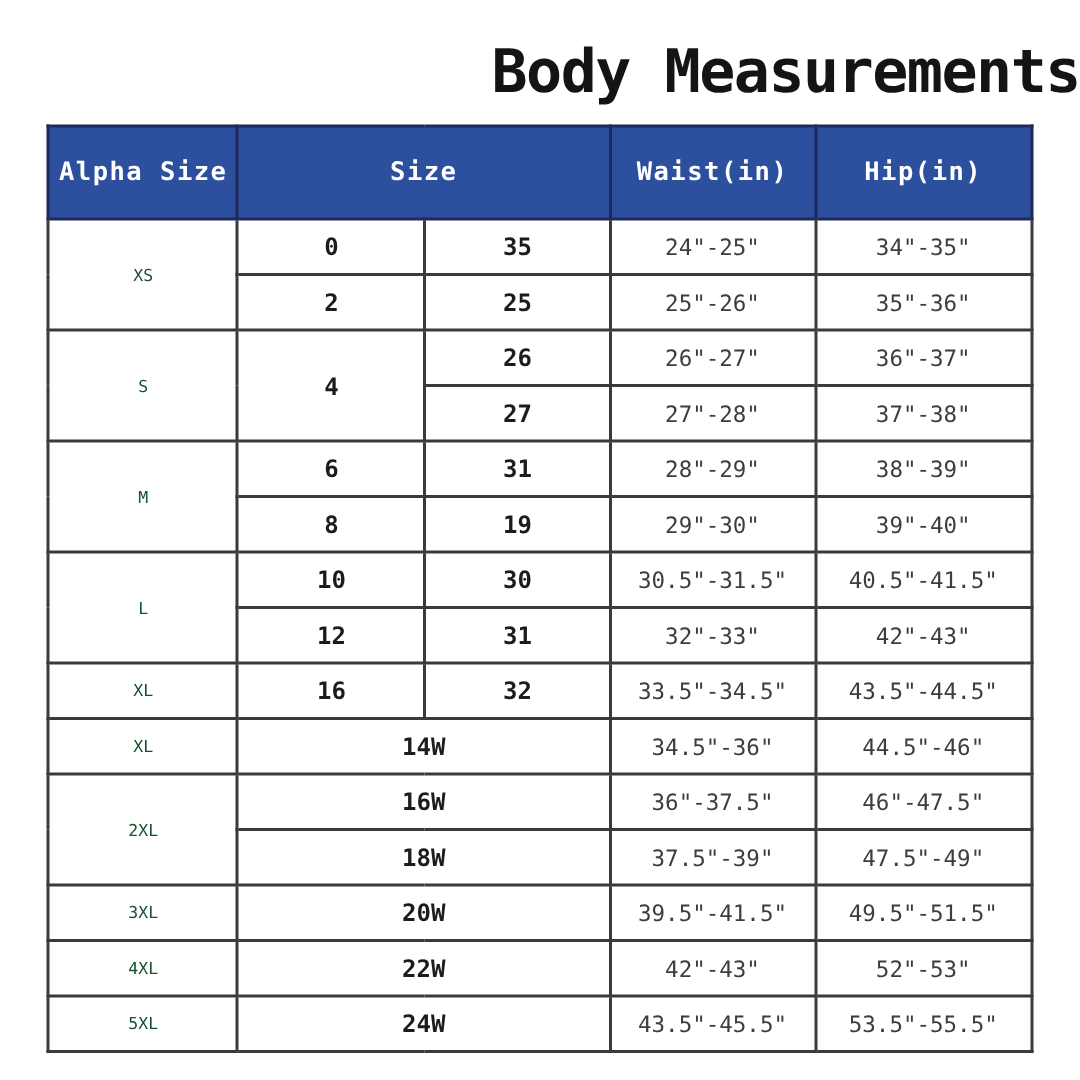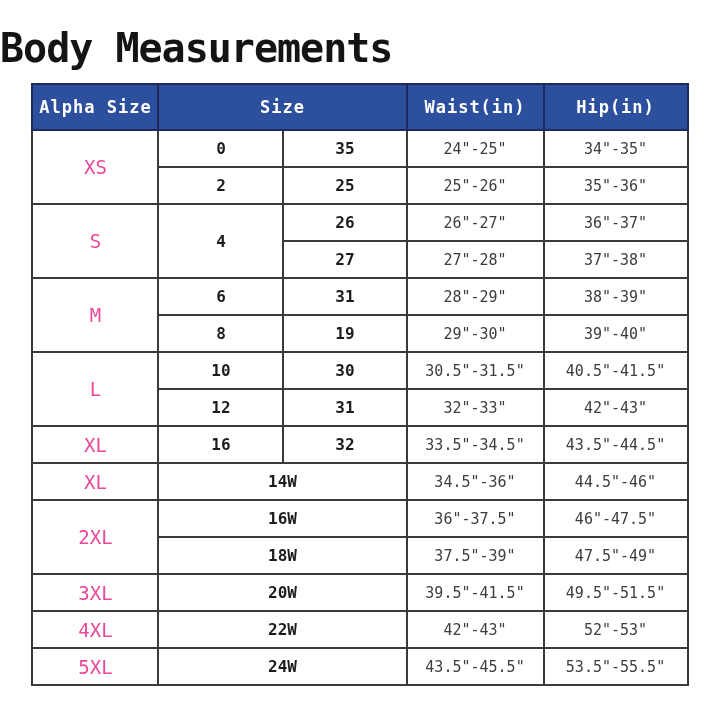--- a/index.html
+++ b/index.html
@@ -12,21 +12,21 @@
     height: 720px;
     font-family: "DejaVu Sans Mono", "Liberation Mono", monospace;
     overflow: hidden;
   }
   .page {
     width: 720px;
     height: 720px;
     background: #ffffff;
   }
   .title {
-    text-align: left;
+    text-align: right;
     font-size: 40px;
     font-weight: bold;
     color: #141414;
     letter-spacing: -1px;
     padding-top: 26px;
     margin: 0 0 13px 0;
     line-height: 1.1;
     font-family: "DejaVu Sans Mono", "Liberation Mono", monospace;
   }
   table.size-chart {
@@ -36,37 +36,37 @@
     table-layout: fixed;
   }
   table.size-chart th,
   table.size-chart td {
     border: 2px solid #3a3a3a;
     text-align: center;
     vertical-align: middle;
     padding: 0;
   }
   table.size-chart thead tr {
-    height: 46px;
+    height: 62px;
   }
   table.size-chart tbody tr {
     height: 37px;
   }
   table.size-chart th {
     background: #2d509e;
     color: #ffffff;
     font-size: 17px;
     font-weight: bold;
     letter-spacing: 1px;
     border-color: #20295c;
   }
   td.alpha {
-    font-size: 19px;
+    font-size: 11px;
     font-weight: normal;
-    color: #ec4899;
+    color: #14532d;
   }
   td.size {
     font-size: 16px;
     font-weight: bold;
     color: #1c1c1c;
   }
   td.measure {
     font-size: 15px;
     font-weight: normal;
     color: #3d3d3d;

